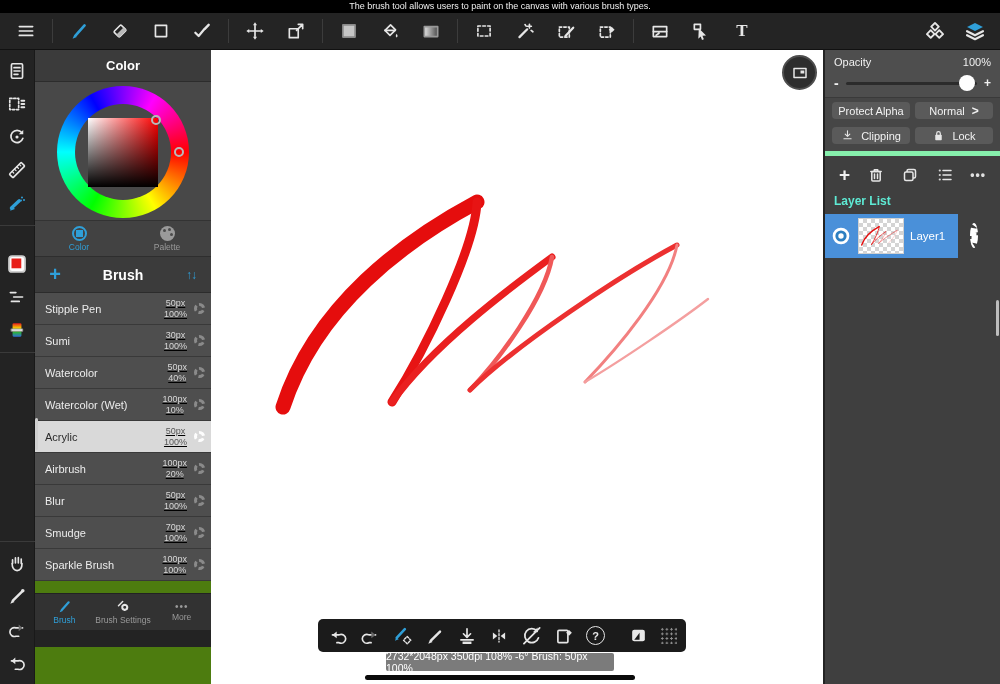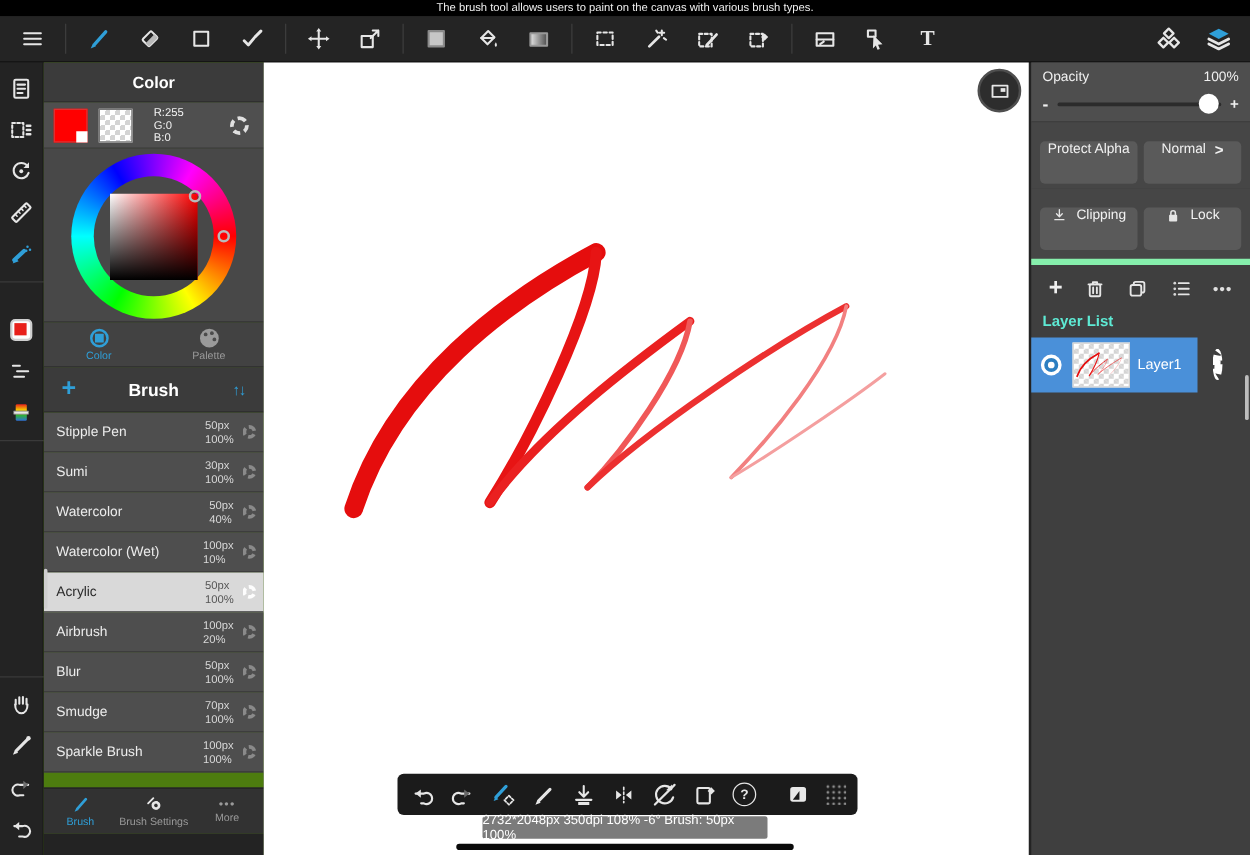--- a/index.html
+++ b/index.html
@@ -65,21 +65,21 @@
   #brush-header { height:36px; background:#3b3b3b; color:#fff; display:flex; align-items:center;
     border-bottom:1px solid #2c2c2c; position:relative; }
   #brush-add { color:#2f9fd8; font-size:20px; font-weight:bold; width:40px; text-align:center; }
   #brush-title { flex:1; text-align:center; font-size:14px; font-weight:bold; }
   #brush-sort { color:#2f9fd8; font-size:12px; font-weight:bold; width:40px; text-align:center; letter-spacing:-1px; }
 
   #brush-list { height:300px; overflow:hidden; position:relative; }
   .brush-item { height:32px; background:#4e4e4e; border-bottom:1px solid #393939;
     display:flex; align-items:center; padding:0 6px 0 10px; }
   .b-name { color:#ececec; font-size:11px; flex:1; }
-  .b-vals { display:flex; flex-direction:column; align-items:flex-start; gap:1px; margin-right:7px; }
+  .b-vals { display:flex; flex-direction:column; align-items:center; gap:1px; margin-right:7px;text-decoration:underline; }
   .b-size,.b-op { color:#d8d8d8; font-size:9px; line-height:10px; }
   .brush-item .gear-dash { border-color:#8a8a8a; width:11px; height:11px; border-width:3px; }
   .brush-item.selected { background:#d9d9d9; }
   .brush-item.selected .b-name { color:#2a2a2a; }
   .brush-item.selected .b-size,.brush-item.selected .b-op { color:#555; }
   .brush-item.selected .gear-dash { border-color:#fdfdfd; }
   #brush-scroll { position:absolute; left:0px; top:125px; width:3px; height:32px; background:#cfcfcf; border-radius:2px; }
 
   #left-tabs { height:37px; background:#323232; border-top:1px solid #222; display:flex; }
   .ltab { flex:1; display:flex; flex-direction:column; align-items:center; justify-content:center; gap:1px; }
@@ -109,22 +109,22 @@
   #home-indicator { left:365px; top:675px; width:270px; height:5px; background:#0a0a0a; border-radius:3px; }
 
   
   #right-panel { left:825px; top:50px; width:175px; height:634px; background:#3f3f3f; }
   #opacity-sec { height:48px; background:#4e4e4e; padding:6px 9px 0; border-bottom:1px solid #3a3a3a; }
   #opacity-row { display:flex; justify-content:space-between; color:#f0f0f0; font-size:11px; }
   #slider-row { display:flex; align-items:center; margin-top:7px; gap:7px; color:#f0f0f0; font-size:14px; font-weight:bold; }
   #slider-track { flex:1; height:3px; background:#2b2b2b; border-radius:2px; position:relative; }
   #slider-knob { position:absolute; left:86%; top:-7px; width:16px; height:16px; border-radius:50%; background:#fff; }
   .btn-row { display:flex; gap:5px; padding:4px 7px; background:#464646; }
-  .panel-btn { flex:1; height:34px; background:#5a5a5a; border-radius:4px; color:#f2f2f2; font-size:11px;
-    display:flex; align-items:flex-start; justify-content:center; gap:7px;margin-top:11px; }
+  .panel-btn { flex:1; height:17px; background:#5a5a5a; border-radius:4px; color:#f2f2f2; font-size:11px;
+    display:flex; align-items:center; justify-content:center; gap:7px; }
   .chev { font-weight:bold; font-size:12px; }
   #layer-icons { display:flex; align-items:center; justify-content:space-between; padding:10px 14px 6px; }
   #layer-list-label { color:#5eead4; font-size:12px; font-weight:bold; padding:4px 9px 6px; }
   #layer-row { height:44px; width:133px; background:#4a90d9; display:flex; align-items:center; gap:6px; padding:0 5px; }
   #layer-row-wrap { display:flex; align-items:center; }
   #layer-thumb { width:46px; height:36px; border:1px solid #d0d0d0; }
   #layer-name { color:#fff; font-size:11.5px; }
   #layer-gear { margin-left:12px; }
   #layer-gear .gear-dash { border-color:#fff; width:14px; height:14px; border-width:4px; }
   #rp-scroll { position:absolute; left:171px; top:250px; width:3px; height:36px; background:#bdbdbd; border-radius:2px; }
@@ -372,32 +372,20 @@
     <svg class="ic" width="20" height="20" viewBox="0 0 18 18">
         <path d="M4,8 h6 a4,4 0 1 1 0,7.5 h-2.5"></path>
         <path d="M4,8 L7.5,5 v6z" fill="#e6e6e6" stroke="none"></path>
       </svg>
     </span>
 </div>
 
 <div id="left-panel" class="abs">
   <div class="panel-header">Color</div>
 
-  <div id="swatch-row">
-    <span id="fg-swatch">
-        <span class="fold"></span>
-      </span>
-    <span id="bg-swatch" class="checker"></span>
-    <span id="rgb-block">
-      <div>R:255</div>
-      <div>G:0</div>
-      <div>B:0</div>
-    </span>
-    <span id="color-gear" class="gear-dash"></span>
-  </div>
 
   <div id="wheel-area">
     <div id="hue-ring"></div>
     <div id="hue-hole"></div>
     <div id="sv-square"></div>
     <div class="picker-dot" style="left:116px; top:33px;"></div>
     <div class="picker-dot" style="left:139px; top:65px;"></div>
   </div>
 
   <div id="color-tabs">

